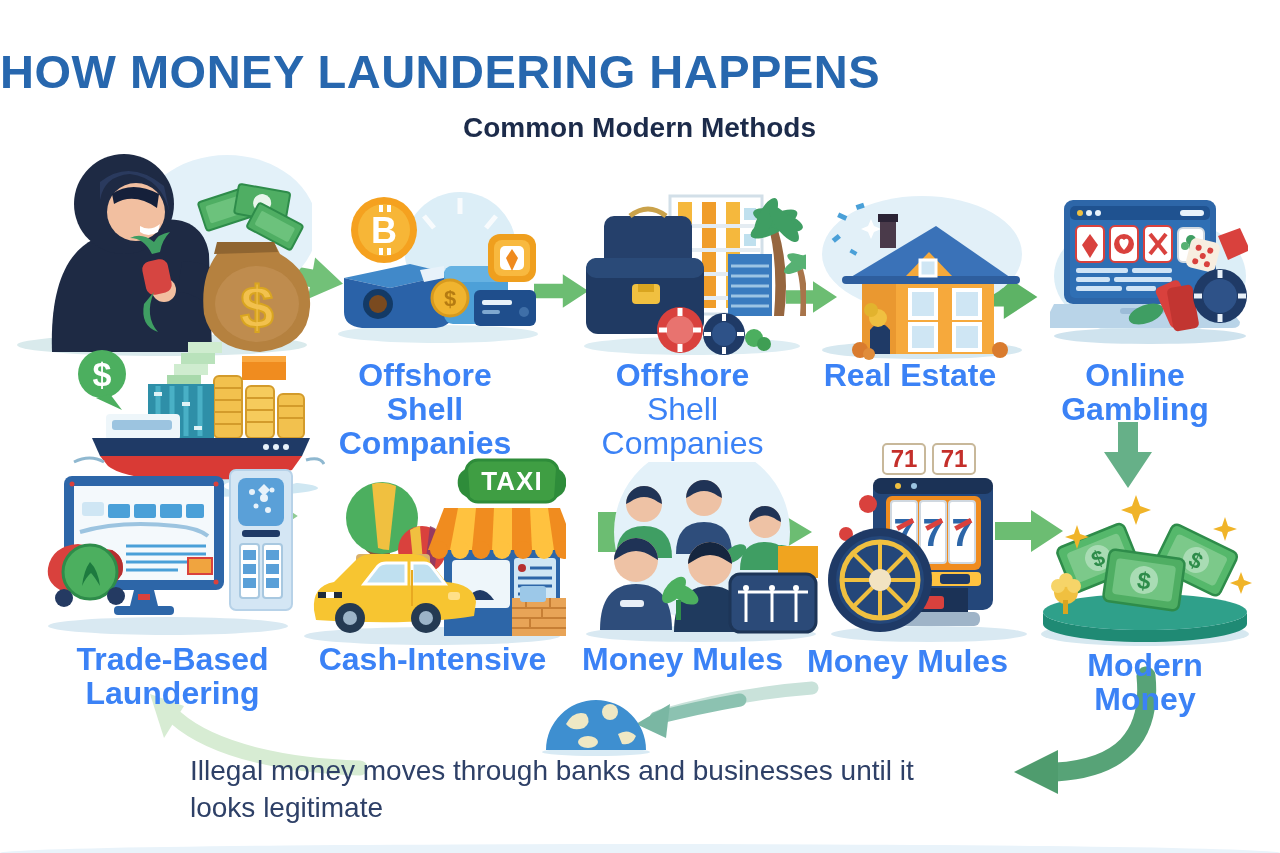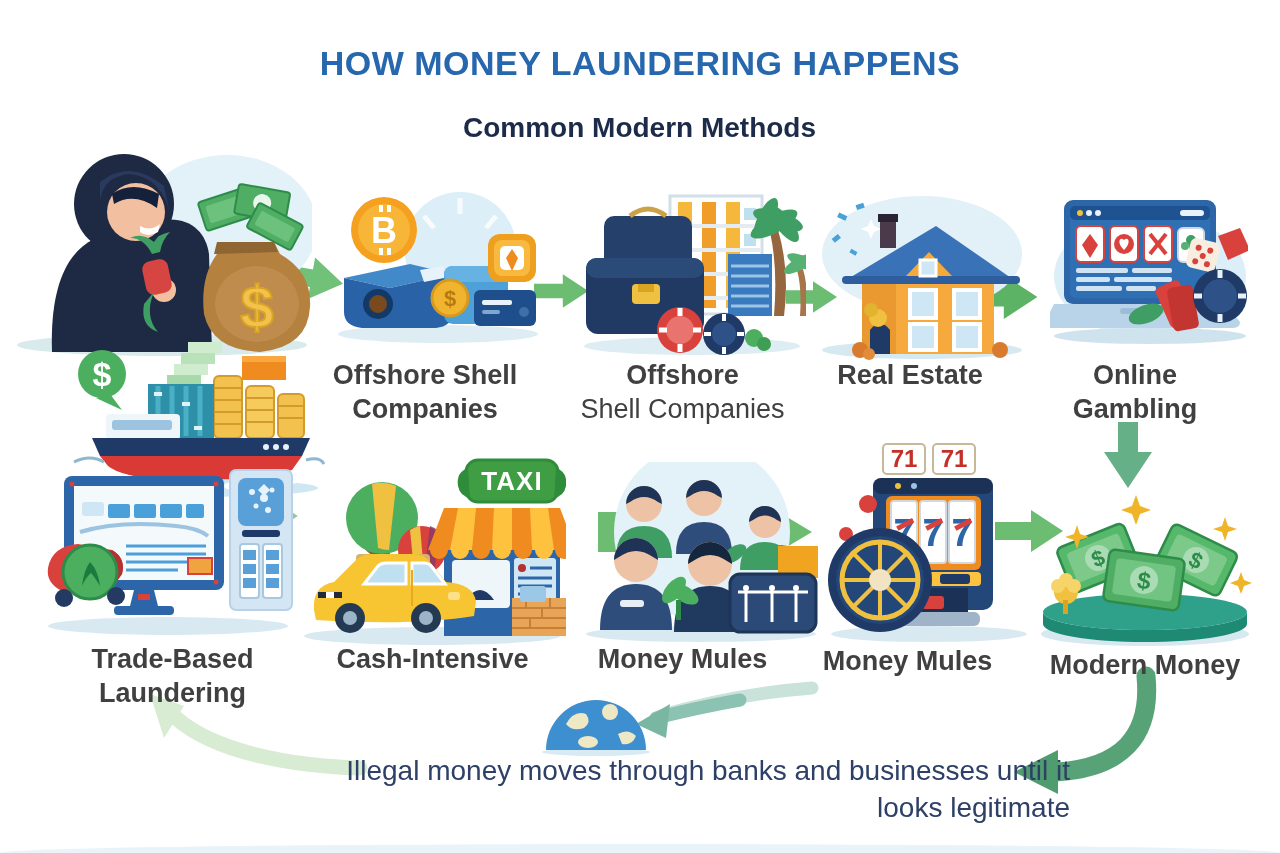--- a/index.html
+++ b/index.html
@@ -1,27 +1,27 @@
 <!DOCTYPE html>
 <html><head>
 <meta charset="utf-8">
 <style>
   html,body{margin:0;padding:0;background:#ffffff;}
   #canvas{position:relative;width:1280px;height:853px;background:#ffffff;overflow:hidden;
           font-family:"Liberation Sans",sans-serif;}
-  .title{position:absolute;left:0;right:0;top:44px;text-align:center;font-size:34px;
+  .title{position:absolute;left:0;right:0;top:44px;font-size:47px;
          font-weight:bold;color:#2767ae;letter-spacing:0.5px;z-index:6;}
   .subtitle{position:absolute;left:0;right:1px;top:112px;text-align:center;font-size:28px;
          font-weight:600;color:#1c2b4a;z-index:6;}
   .node{position:absolute;z-index:3;}
   .node svg{display:block;}
-  .lbl{position:absolute;text-align:center;font-weight:bold;font-size:27px;color:#404040;
+  .lbl{position:absolute;text-align:center;font-weight:bold;font-size:32px;color:#3b82f6;
        line-height:34px;z-index:5;}
   .lbl .semi{font-weight:500;}
-  .caption{position:absolute;left:190px;top:752px;width:880px;text-align:right;
+  .caption{position:absolute;left:190px;top:752px;width:880px;text-align:left;
        font-size:28px;font-weight:500;color:#2e4067;line-height:37px;z-index:5;}
   #arrow-layer{position:absolute;left:0;top:0;z-index:2;}
   svg text{font-family:"Liberation Sans",sans-serif;}
   .bottom-wave{position:absolute;left:0;right:0;bottom:0;height:9px;background:#e9f3fa;
        border-radius:50% 50% 0 0/100% 100% 0 0;z-index:1;}
 </style>
 </head>
 <body>
 
 <div id="canvas">

